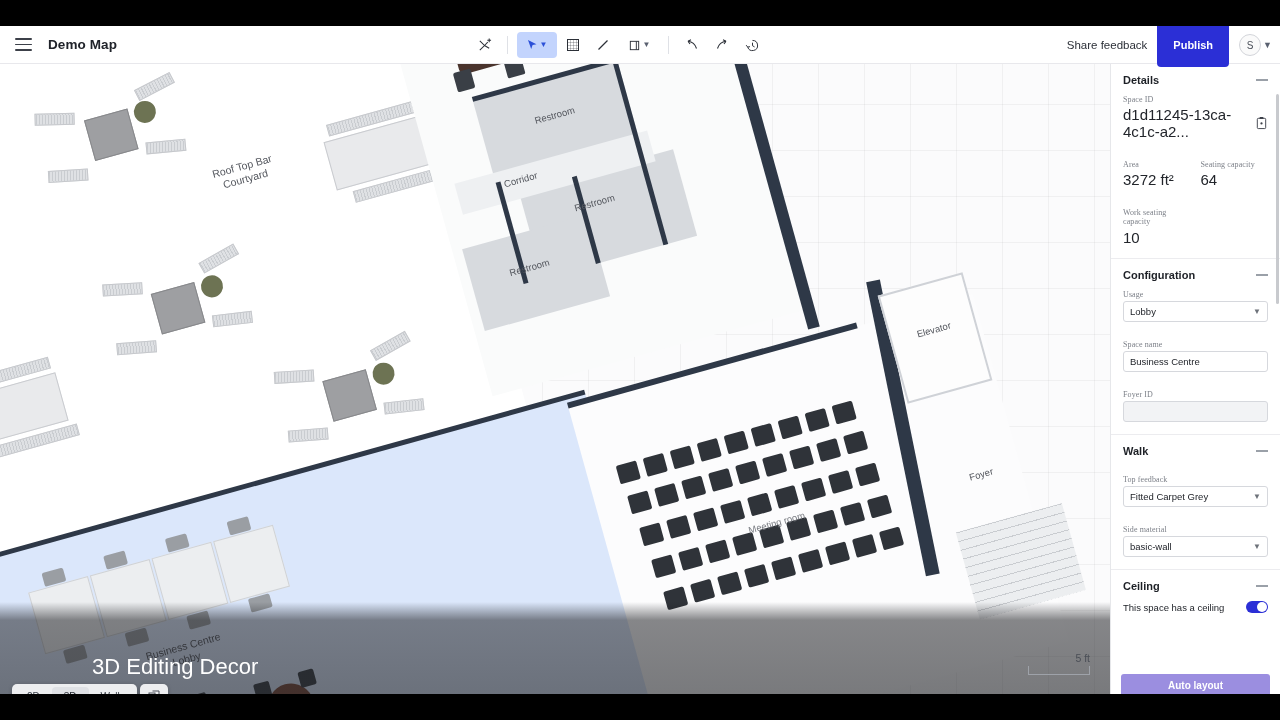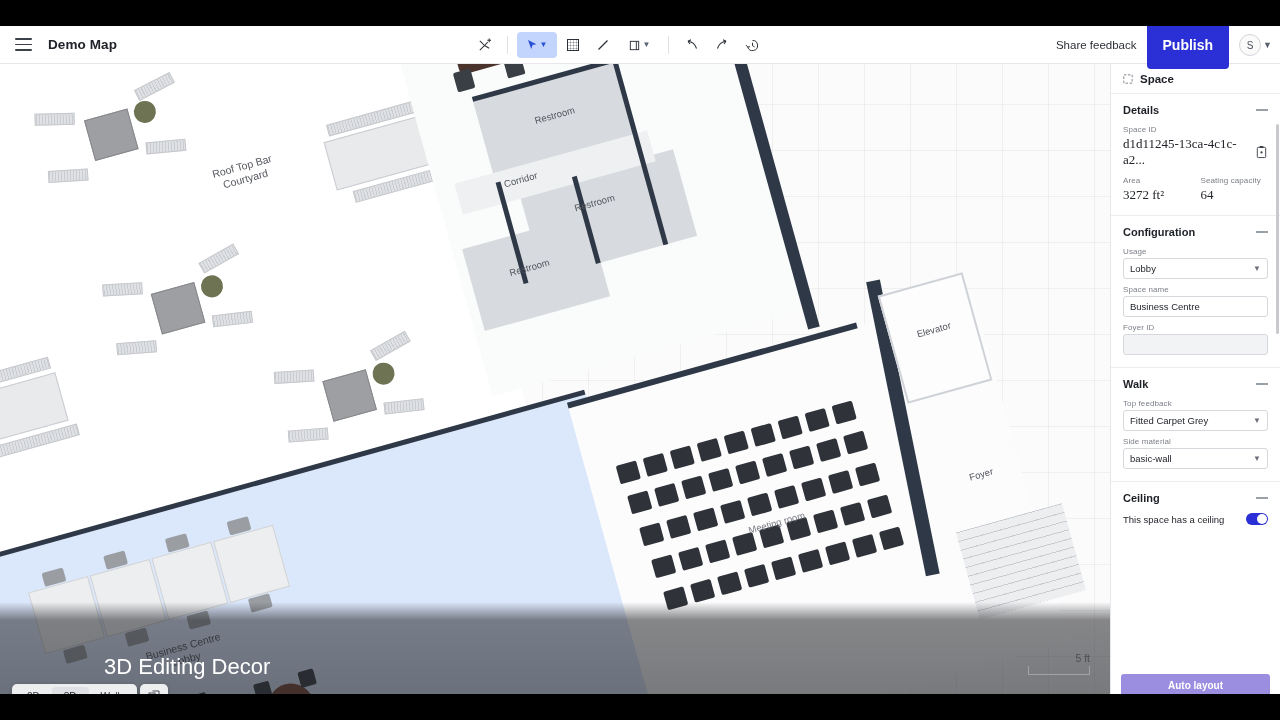--- a/index.html
+++ b/index.html
@@ -33,21 +33,21 @@
   .tbtn { width:28px; height:26px; display:flex; align-items:center; justify-content:center;
           border-radius:4px; cursor:pointer; color:#2c3038; }
   .tbtn.wide { width:40px; gap:2px; }
   .tbtn.active { background:#c3d4fd; color:#2b50d8; }
   .tsep { width:1px; height:18px; background:#dfe1e6; margin:0 7px; }
   .caret { font-size:8px; line-height:1; color:#5a6170; }
   .tbtn.active .caret { color:#2b50d8; }
 
   .topright { position:absolute; right:8px; top:0; height:38px; display:flex; align-items:center; gap:10px; }
   .share-feedback { font-size:11.5px; color:#2c3038; cursor:pointer; white-space:nowrap; }
-  .publish { background:#2b2fd6; color:#fff; font-size:14px; font-weight:bold;
+  .publish { background:#2b2fd6; color:#fff; font-size:11px; font-weight:bold;
     padding:16px 16px; border-radius:4px; border:none; cursor:pointer; }
   .avatar-wrap { display:flex; align-items:center; gap:2px; cursor:pointer; }
   .avatar { width:22px; height:22px; border-radius:50%; border:1px solid #d3d5da; background:#fafafa;
     display:flex; align-items:center; justify-content:center; font-size:10px; color:#4a4f59; }
   .avatar-caret { font-size:9px; color:#5a6170; }
 
   
   .canvas { position:absolute; left:0; top:38px; width:1110px; height:630px; background:#fbfbfc; overflow:hidden; }
   .grid {
     position:absolute; inset:0;
@@ -78,21 +78,21 @@
   .lounge { position:absolute; background:#e9eaec; border:1px solid #c9cbcf; }
   .plant { position:absolute; border-radius:50%; background:#6d7353; }
   .desk { position:absolute; background:#eceef0; border:1px solid #cfd2d6; }
   .seat-blk { position:absolute; background:#2f3339; border-radius:2px; }
 
   
   .scrim { position:absolute; left:0; top:538px; width:1110px; height:130px;
            background:linear-gradient(to bottom, rgba(25,26,30,.0) 0%, rgba(25,26,30,.52) 14%, rgba(30,32,36,.62) 100%); }
   .overlay-title { position:absolute; left:88px; top:542px; font-size:34px; font-weight:bold;
                    color:#fff; letter-spacing:.3px; }
-  .overlay-sub { position:absolute; left:104px; top:590px; font-size:22px; color:#fff; }
+  .overlay-sub { position:absolute; left:92px; top:590px; font-size:22px; color:#fff; }
 
   
   .viewmode { position:absolute; left:12px; top:620px; display:flex; align-items:center;
               background:rgba(248,248,250,.92); border-radius:5px; padding:3px;
               box-shadow:0 1px 4px rgba(0,0,0,.22); }
   .vm { font-size:10px; color:#3a3f48; padding:4px 12px; border-radius:4px; cursor:pointer; }
   .vm.on { background:#dfe1e5; color:#262a31; }
   .vm-extra { position:absolute; left:140px; top:620px; width:28px; height:24px;
               background:rgba(248,248,250,.92); border-radius:5px; box-shadow:0 1px 4px rgba(0,0,0,.22);
               display:flex; align-items:center; justify-content:center; color:#4a4f58; }
@@ -112,26 +112,26 @@
   .panel { position:absolute; right:0; top:38px; width:170px; height:630px; background:#fff;
            border-left:1px solid #e6e7ea; display:flex; flex-direction:column; }
   .panel-head { height:30px; display:flex; align-items:center; gap:7px; padding:0 12px;
                 border-bottom:1px solid #ececef; }
   .panel-head .ph-title { font-size:11.5px; font-weight:bold; color:#1d2026; }
   .panel-scroll { flex:1; overflow:hidden; position:relative; }
   .section { padding:10px 12px 12px; border-bottom:1px solid #ececef; }
   .section-head { display:flex; align-items:center; justify-content:space-between; margin-bottom:9px; }
   .section-title { font-size:11px; font-weight:bold; color:#1d2026; }
   .collapse { width:12px; height:1.5px; background:#9aa0a8; cursor:pointer; }
-  .fld-label { font-size:8px; color:#7b7f87; margin-bottom:2px; letter-spacing:.1px; }
-  .fld-val { font-size:13px; color:#22252b;font-family:Liberation Serif, serif; }
+  .fld-label { font-size:8px; color:#7b7f87; margin-bottom:2px; letter-spacing:.1px;font-family:Liberation Serif, serif; }
+  .fld-val { font-size:15px; color:#22252b; }
   .row2 { display:flex; gap:10px; }
   .row2 > div { flex:1; min-width:0; }
-  .mt8 { margin-top:8px; }
-  .mt6 { margin-top:6px; }
+  .mt8 { margin-top:20px; }
+  .mt6 { margin-top:18px; }
   .idrow { display:flex; align-items:center; justify-content:space-between; gap:6px; }
   .copy-btn { width:13px; height:14px; flex:none; cursor:pointer; color:#3c4049; }
   .input { width:100%; height:21px; border:1px solid #d6d8dd; border-radius:3px;
            background:#fff; font-size:9.5px; color:#22252b; padding:0 6px;
            display:flex; align-items:center; }
   .input.muted { background:#f2f3f5; color:#9a9ea6; }
   .select { width:100%; height:21px; border:1px solid #d6d8dd; border-radius:3px; background:#fff;
             font-size:9.5px; color:#22252b; padding:0 6px; display:flex; align-items:center;
             justify-content:space-between; cursor:pointer; }
   .select .sc { font-size:8px; color:#6d727a; }
@@ -402,26 +402,20 @@
       </div>
 
       <div class="scalebar">
         <div class="txt">5 ft</div>
         <div class="bar"></div>
       </div>
     </div>
 
 
     <div class="panel">
-      <div class="panel-head">
-        <svg width="10" height="10" viewBox="0 0 12 12" fill="none" stroke="#6b7079" stroke-width="1" stroke-dasharray="3 2">
-          <rect x="1" y="1" width="10" height="10"></rect>
-        </svg>
-        <span class="ph-title">Space</span>
-      </div>
 
       <div class="panel-scroll">
         <div class="panel-scrollbar"></div>
 
         <div class="section">
           <div class="section-head">
             <span class="section-title">Details</span>
             <span class="collapse"></span>
           </div>
           <div class="fld-label">Space ID</div>
@@ -438,20 +432,24 @@
           <div class="row2 mt8">
             <div>
               <div class="fld-label">Area</div>
               <div class="fld-val">3272 ft²</div>
             </div>
             <div>
               <div class="fld-label">Seating capacity</div>
               <div class="fld-val">64</div>
             </div>
           </div>
+          <div class="mt8">
+            <div class="fld-label" style="width:72px;">Work seating capacity</div>
+            <div class="fld-val" style="margin-top:3px;">10</div>
+          </div>
         </div>
 
         <div class="section">
           <div class="section-head">
             <span class="section-title">Configuration</span>
             <span class="collapse"></span>
           </div>
           <div class="fld-label">Usage</div>
           <div class="select">
             <span>Lobby</span>

